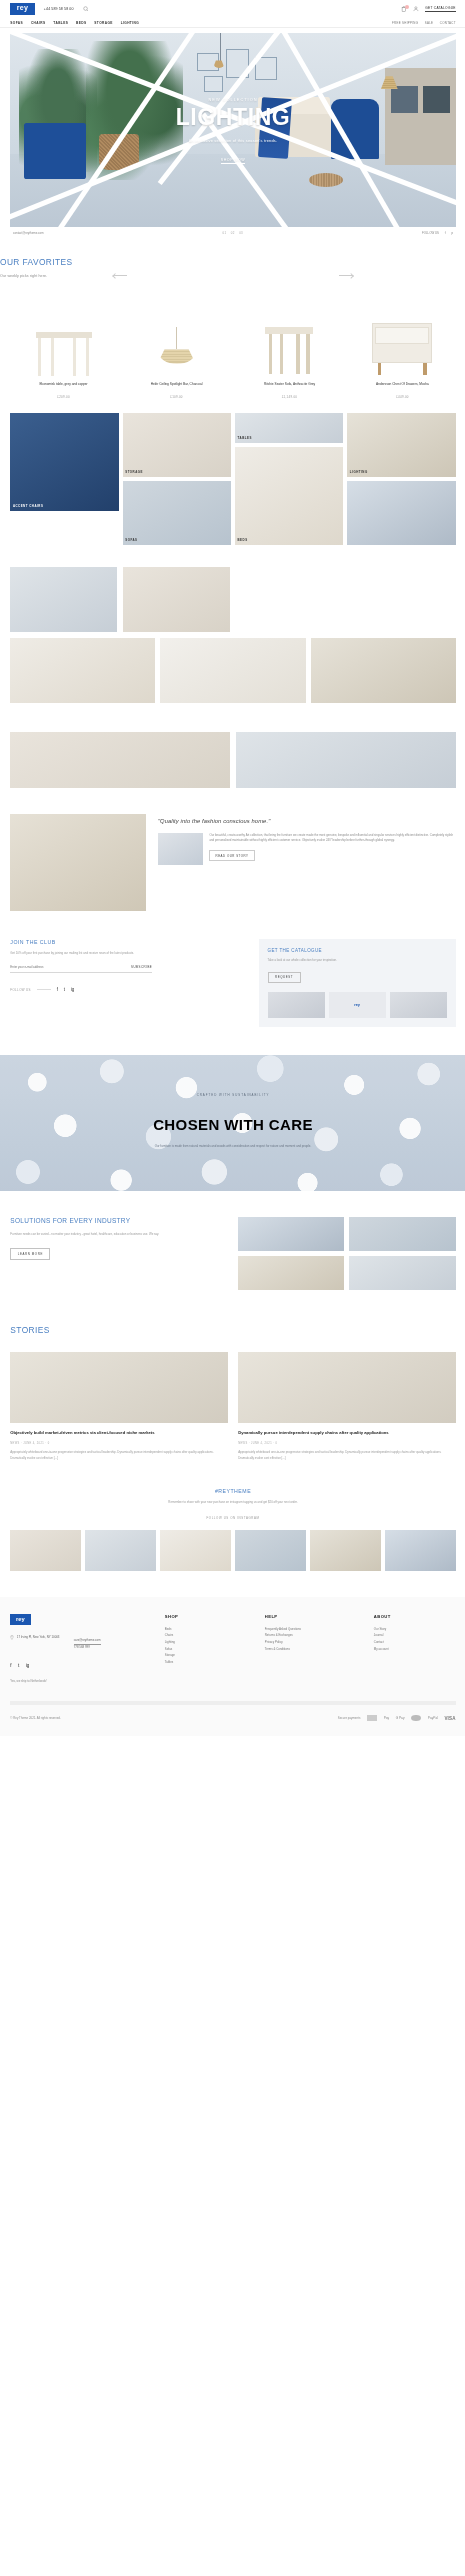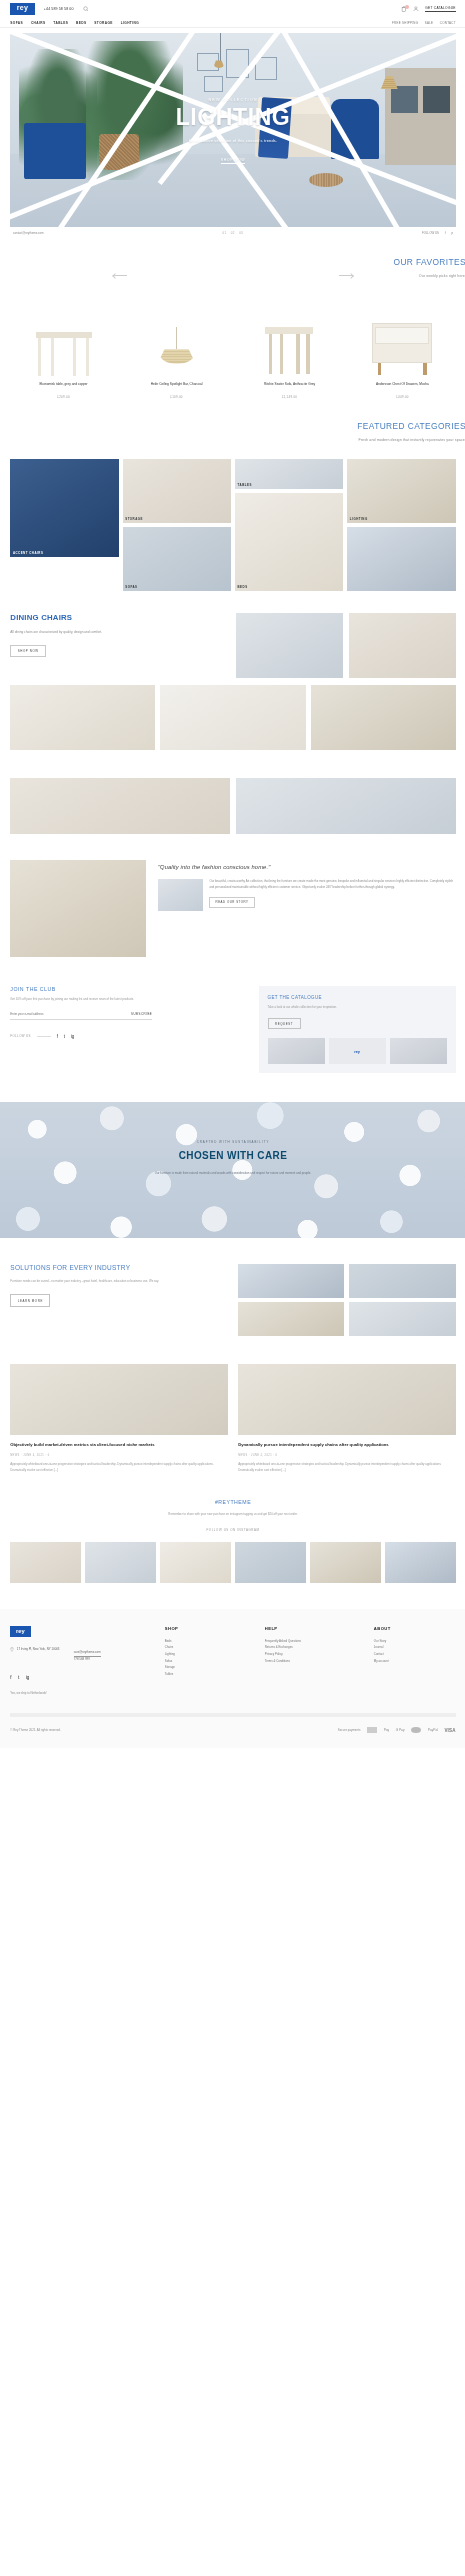--- a/index.html
+++ b/index.html
@@ -107,21 +107,21 @@
               border-bottom: 0.6px solid #fff; padding-bottom: 1.3px; }
 
   .hero-foot { display:flex; align-items:center; padding: 3.9px 13px 0; }
   .hero-foot .hf-left { font-size: 2.9px; color: #888; }
   .hero-foot .hf-dots { margin: 0 auto; display:flex; gap: 4.5px; align-items:center; }
   .hero-foot .hf-dots em { font-style:normal; font-size: 2.9px; color:#aaa; letter-spacing:0.3px; }
   .hero-foot .hf-right { display:flex; gap: 5.8px; align-items:center; }
   .hero-foot .hf-right span { font-size: 2.9px; color:#888; }
 
   
-  .sec-head { text-align: right; padding: 22px 0 2.6px; }
+  .sec-head { text-align: left; padding: 22px 0 2.6px; }
   .sec-head h2 { font-size: 8.4px; color: #4a7fc1; font-weight: 400; letter-spacing: 0.4px; }
   .sec-head p { font-size: 3.6px; color: #8a8a8a; margin-top: 5.8px; letter-spacing: 0.1px; line-height:1.7; }
 
   
   .with-arrows { position: relative; }
   .arrow-l, .arrow-r { position: absolute; top: 40px; width: 14.2px; height: 0.6px; background: #ccc; }
   .arrow-l { left: 113px; } .arrow-r { right: 113px; }
   .arrow-l:before { content:''; position:absolute; left:0; top:-1.3px; width:3.2px; height:3.2px;
      border-left:0.6px solid #ccc; border-bottom:0.6px solid #ccc; transform: rotate(45deg); }
   .arrow-r:after { content:''; position:absolute; right:0; top:-1.3px; width:3.2px; height:3.2px;
@@ -233,21 +233,21 @@
        radial-gradient(circle at 88% 54%, #ffffff 0 10.3px, transparent 11px),
        radial-gradient(circle at 6% 86%, #e7edf3 0 11.6px, transparent 12.3px),
        radial-gradient(circle at 26% 92%, #ffffff 0 10.3px, transparent 11px),
        radial-gradient(circle at 46% 86%, #eef2f6 0 12.3px, transparent 13px),
        radial-gradient(circle at 66% 94%, #ffffff 0 9.7px, transparent 10.3px),
        radial-gradient(circle at 84% 88%, #e7edf3 0 11px, transparent 11.6px),
        linear-gradient(180deg,#ccd6e1,#bcc9d7);
      background-repeat: no-repeat; }
   .care-in { position:relative; z-index:2; text-align:center; padding-top: 38px; }
   .care-eyebrow { font-size:2.9px; letter-spacing:1px; color:#5d6b7c; }
-  .care-title { font-size: 10px; color:#0c4a6e; font-weight:700; margin-top: 6px; letter-spacing:0.4px; }
+  .care-title { font-size: 15px; color:#000000; font-weight:700; margin-top: 19px; letter-spacing:0.4px; }
   .care-sub { font-size: 2.9px; color:#6a7685; margin-top: 10.3px; line-height:1.9; }
 
   
   .solutions { display:grid; grid-template-columns: 1fr 1fr; gap: 9px; padding: 26px 10.3px 0; }
   .sol-txt h3 { font-size: 6.5px; color:#4a7fc1; font-weight:400; letter-spacing:0.3px; }
   .sol-txt p { font-size: 2.9px; color:#9a9a9a; line-height:1.9; margin-top: 7.8px; }
   .sol-btn { display:inline-block; margin-top: 10.3px; font-size:2.9px; letter-spacing:0.6px;
              border:0.6px solid #c2c2c2; padding: 3.2px 6.5px; color:#444; }
   .sol-imgs { display:grid; grid-template-columns: 1fr 1fr; grid-template-rows: 34px 34px; gap: 4.5px; }
   .sol-imgs div { width:100%; height:100%; }
@@ -450,24 +450,20 @@
               <div class="lg" style="left:51px"></div>
             </div>
         </div>
         <div class="prod-name">Andersson Chest Of Drawers, Mocha</div>
         <div class="prod-price">£449.00</div>
       </div>
     </div>
   </section>
 
   <section>
-    <div class="sec-head">
-      <h2>FEATURED CATEGORIES</h2>
-      <p>Fresh and modern design that instantly rejuvenates your space.</p>
-    </div>
     <div class="mosaic">
       <div class="tile" style="grid-column:1; grid-row:1/4;">
         <div class="ph ph-blue"></div>
         <span class="tlabel dark-x" style="color:#fff">ACCENT CHAIRS</span>
       </div>
       <div class="tile" style="grid-column:2; grid-row:1/3;">
         <div class="ph ph-a"></div>
         <span class="tlabel">STORAGE</span>
       </div>
       <div class="tile" style="grid-column:3; grid-row:1/2;">
@@ -487,25 +483,20 @@
         <span class="tlabel">SOFAS</span>
       </div>
       <div class="tile" style="grid-column:4; grid-row:3/5;">
         <div class="ph ph-e"></div>
       </div>
     </div>
   </section>
 
   <section class="promo">
     <div class="promo-grid">
-      <div class="promo-txt">
-        <h3>DINING CHAIRS</h3>
-        <p>All dining chairs are characterized by quality, design and comfort.</p>
-        <a class="promo-btn">SHOP NOW</a>
-      </div>
       <div class="promo-imgs">
         <div class="pimg ph-c"></div>
         <div class="pimg ph-a"></div>
       </div>
     </div>
     <div class="promo-imgs" style="grid-template-columns:1fr 1fr 1fr; margin-top:6.5px;">
       <div class="pimg ph-f"></div>
       <div class="pimg ph-soft"></div>
       <div class="pimg ph-d"></div>
     </div>
@@ -577,20 +568,23 @@
     </div>
     <div class="sol-imgs">
       <div class="ph-e"></div>
       <div class="ph-b"></div>
       <div class="ph-d"></div>
       <div class="ph-c"></div>
     </div>
   </section>
 
   <section class="stories">
+    <div class="sec-head">
+      <h2>STORIES</h2>
+    </div>
     <div class="story-grid">
       <article>
         <div class="story-img"></div>
         <h3 class="story-title">Objectively build market-driven metrics via client-focused niche markets</h3>
         <div class="story-meta">NEWS  ·  JUNE 4, 2021  ·  0</div>
         <p class="story-ex">Appropriately whiteboard one-to-one progressive strategies and tactical leadership. Dynamically pursue interdependent supply chains after quality applications. Dramatically evolve cost effective [...]</p>
       </article>
       <article>
         <div class="story-img ph-b"></div>
         <h3 class="story-title">Dynamically pursue interdependent supply chains after quality applications</h3>

